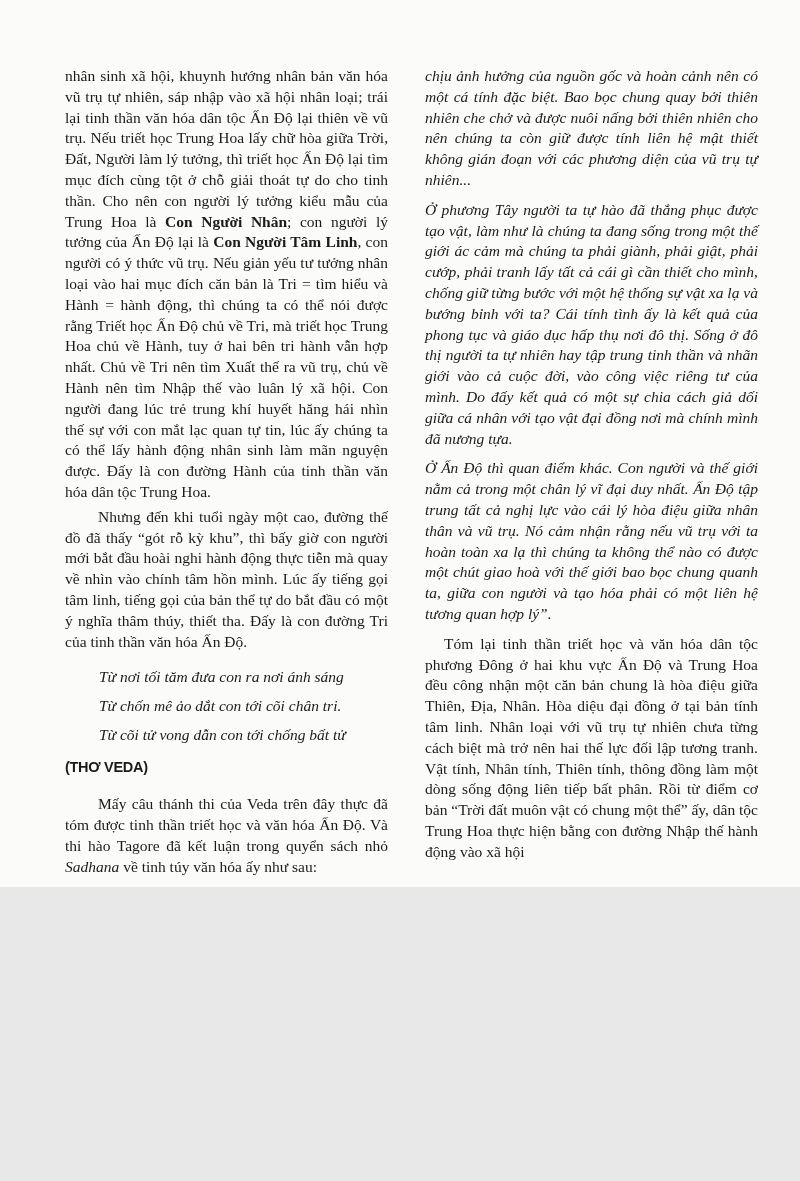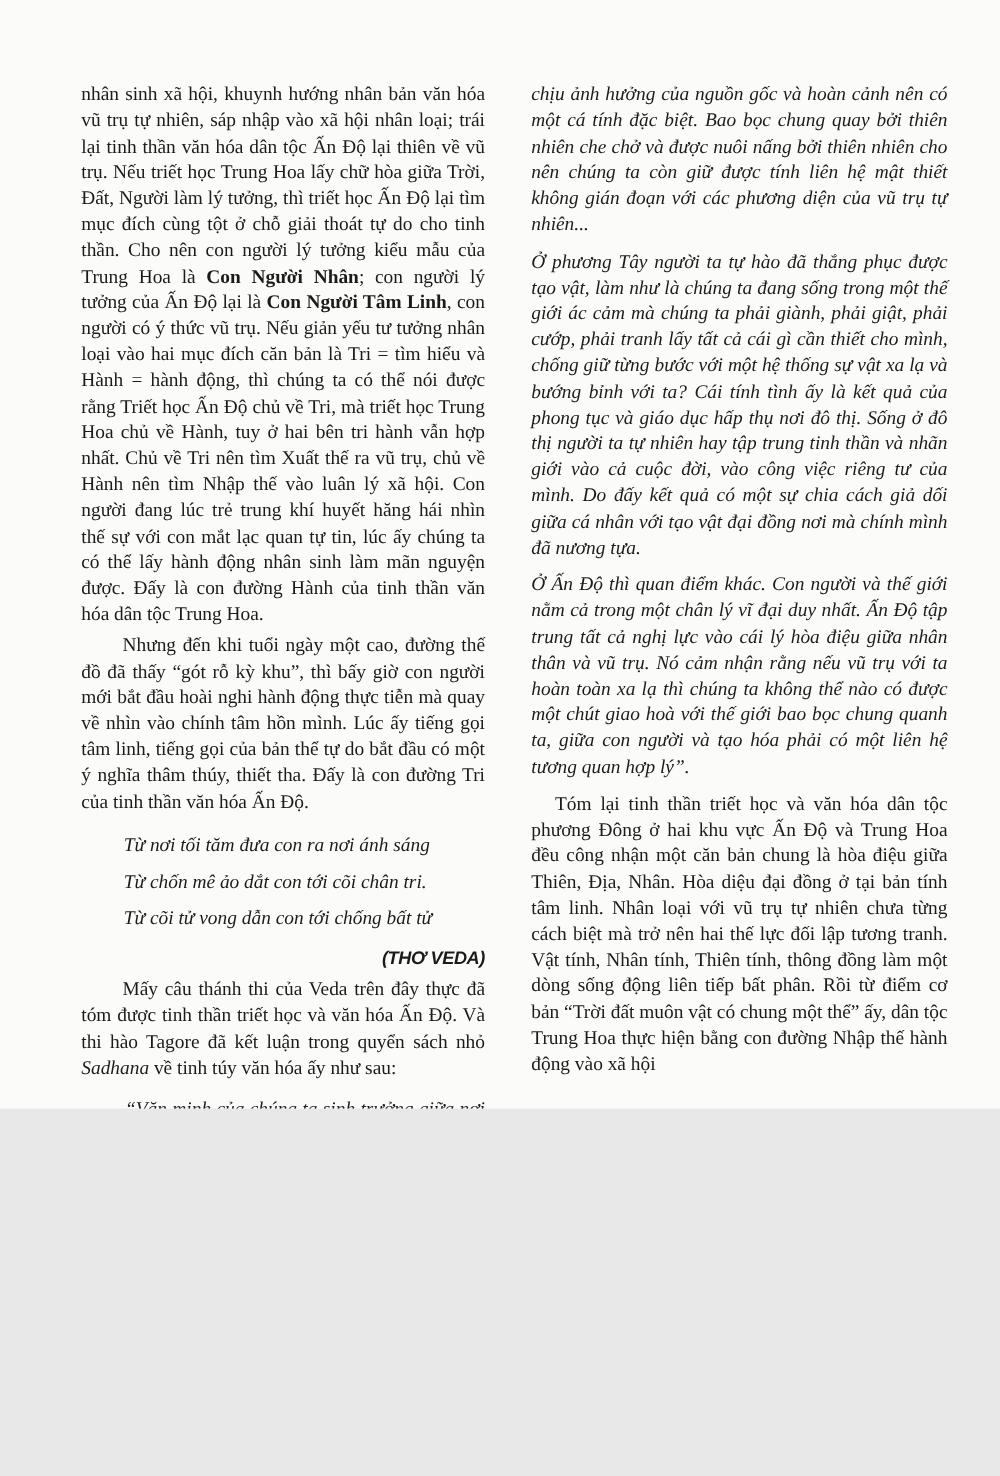--- a/index.html
+++ b/index.html
@@ -39,27 +39,25 @@
 
   .bold-inline { font-weight: bold; }
   .italic { font-style: italic; }
 
   .poem {
     margin: 10px 0 4px 34px;
     font-style: italic;
     line-height: 29px;
   }
   .attribution {
-    text-align: right;
     font-family: "Liberation Sans", "DejaVu Sans", sans-serif;
     font-weight: 700;
     font-size: 14.5px;
     letter-spacing: -0.3px;
-    margin: 8px 0 4px 0;
-    font-style: italic;
+    margin: 8px 0 16px 0;
   }
   .quote-block {
     font-style: italic;
     padding-left: 28px;
     text-indent: 7px;
     margin-top: 13px;
   }
   .q-par { margin-bottom: 9px; }
   .last-par { }
 

